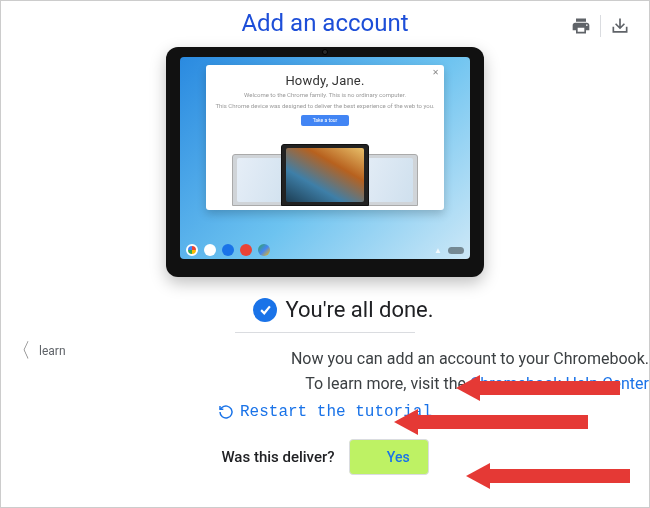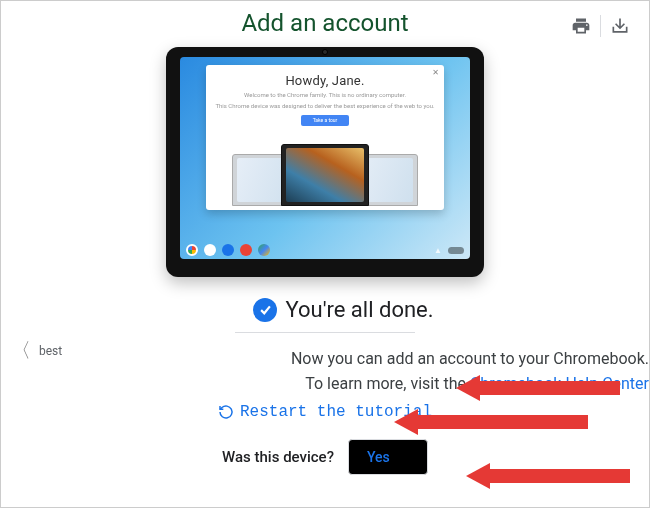--- a/index.html
+++ b/index.html
@@ -15,21 +15,21 @@
   .header {
     display: flex;
     align-items: center;
     justify-content: center;
     position: relative;
     padding: 8px 0 4px;
   }
   .title {
     font-size: 24px;
     font-weight: 400;
-    color: #14532d;
+    color: #1d4ed8;
   }
   .header-actions {
     position: absolute;
     right: 14px;
     top: 10px;
     display: flex;
     align-items: center;
     gap: 0;
   }
   .icon-btn {
@@ -222,24 +222,24 @@
     font-weight: 500;
     color: #202124;
   }
   .outlined-btn {
     min-width: 80px;
     padding: 9px 18px;
     border: 1px solid #dadce0;
     border-radius: 4px;
     font-size: 14px;
     color: #1a73e8;
-    background: #000000;
+    background: #bef264;
     font-weight: 500;
     cursor: pointer;
-    text-align: left;
+    text-align: right;
   }
 
   .prev-nav {
     position: absolute;
     left: 10px;
     top: 336px;
     display: flex;
     align-items: center;
     gap: 8px;
     color: #5f6368;
@@ -337,42 +337,42 @@
     <svg width="15" height="15" viewBox="0 0 24 24" fill="none" stroke="#fff" stroke-width="3.5">
         <polyline points="5,13 10,18 19,7"></polyline>
       </svg>
   </div>
   <span class="done-text">You're all done.</span>
 </div>
 <div class="separator"></div>
 
 <div class="prev-nav">
   <span class="chev">〈</span>
-  <span>best</span>
+  <span>learn</span>
 </div>
 
 <div class="desc">
   <div>Now you can add an account to your Chromebook.</div>
   <div>
     <span>To learn more, visit the </span><span class="link">Chromebook Help Center</span>
   </div>
 </div>
 
 <div class="restart-row">
   <span class="refresh-icon">
     <svg width="16" height="16" viewBox="0 0 24 24" fill="none" stroke="#1a73e8" stroke-width="2.2">
         <path d="M3 12a9 9 0 1 0 3-6.7L3 8"></path>
         <polyline points="3 3 3 8 8 8"></polyline>
       </svg>
   </span>
   <span class="link">Restart the tutorial</span>
 </div>
 
 <div class="feedback">
-  <span class="feedback-label">Was this device?</span>
+  <span class="feedback-label">Was this deliver?</span>
   <div class="outlined-btn">Yes</div>
 </div>
 
 <div class="arrow arrow1">
     <div class="head"></div>
     <div class="shaft"></div>
   </div>
 <div class="arrow arrow2">
     <div class="head"></div>
     <div class="shaft"></div>

